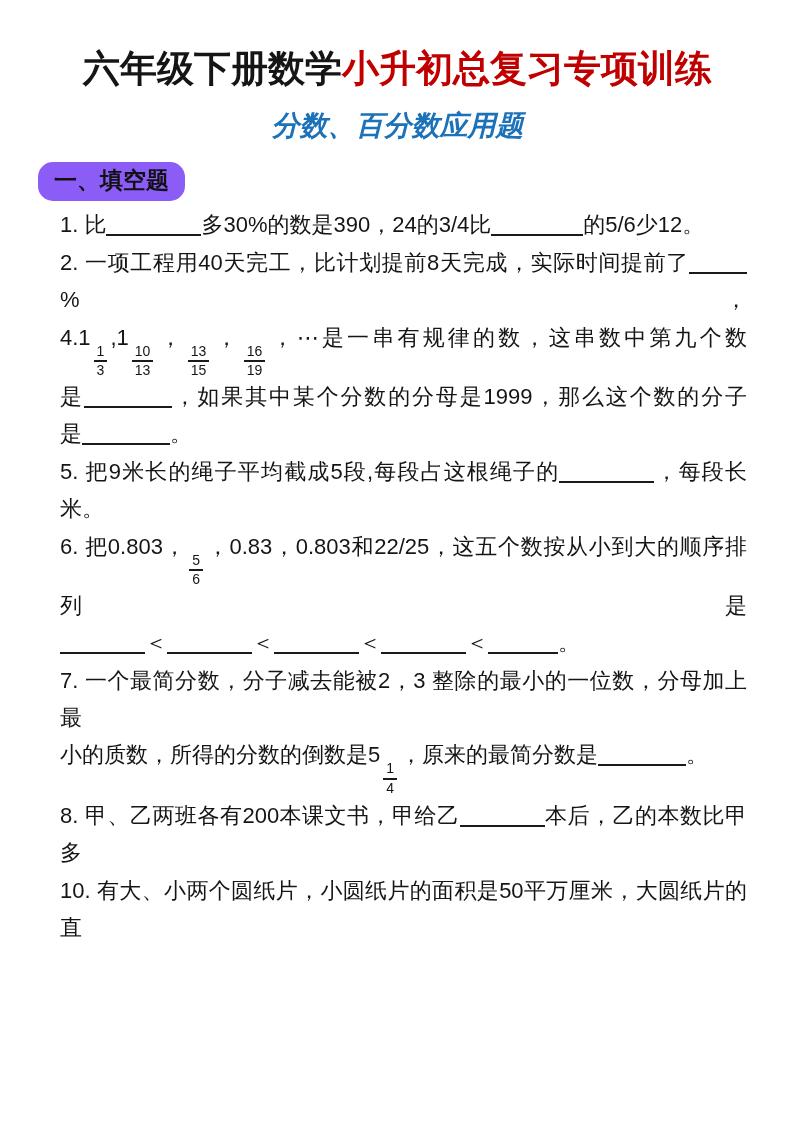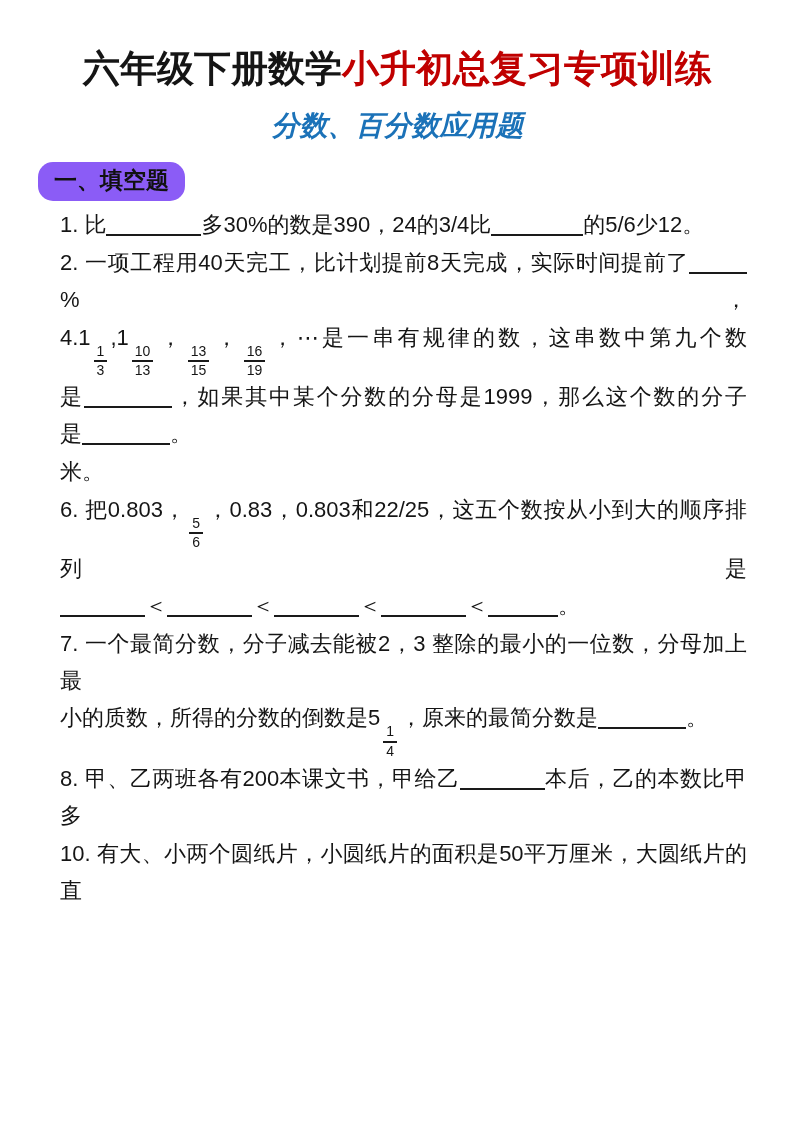--- a/index.html
+++ b/index.html
@@ -54,20 +54,21 @@
             </span><span class="txt">，</span><span class="frac">
               <span class="num">13</span>
               <span class="den">15</span>
             </span><span class="txt">，</span><span class="frac">
               <span class="num">16</span>
               <span class="den">19</span>
             </span><span class="txt">，⋯是一串有规律的数，这串数中第九个数</span></div>
           <div class="qline fill"><span class="txt">是</span><span class="blank" style="width: 88px;"></span><span class="txt">，如果其中某个分数的分母是1999，那么这个数的分子</span></div>
           <div class="qline"><span class="txt">是</span><span class="blank" style="width: 88px;"></span><span class="txt">。</span></div>
         </div><div class="question">
+          <div class="qline fill"><span class="txt">5. 把9米长的绳子平均截成5段,每段占这根绳子的</span><span class="blank" style="width: 95px;"></span><span class="txt">，每段长</span></div>
           <div class="qline"><span class="txt">米。</span></div>
         </div><div class="question">
           <div class="qline fill"><span class="txt">6. 把0.803，</span><span class="frac">
               <span class="num">5</span>
               <span class="den">6</span>
             </span><span class="txt">，0.83，0.803和22/25，这五个数按从小到大的顺序排列是</span></div>
           <div class="qline"><span class="blank" style="width: 85px;"></span><span class="txt">＜</span><span class="blank" style="width: 85px;"></span><span class="txt">＜</span><span class="blank" style="width: 85px;"></span><span class="txt">＜</span><span class="blank" style="width: 85px;"></span><span class="txt">＜</span><span class="blank" style="width: 70px;"></span><span class="txt">。</span></div>
         </div><div class="question">
           <div class="qline fill"><span class="txt">7. 一个最简分数，分子减去能被2，3 整除的最小的一位数，分母加上最</span></div>
           <div class="qline"><span class="txt">小的质数，所得的分数的倒数是</span><span class="whole">5</span><span class="frac">

